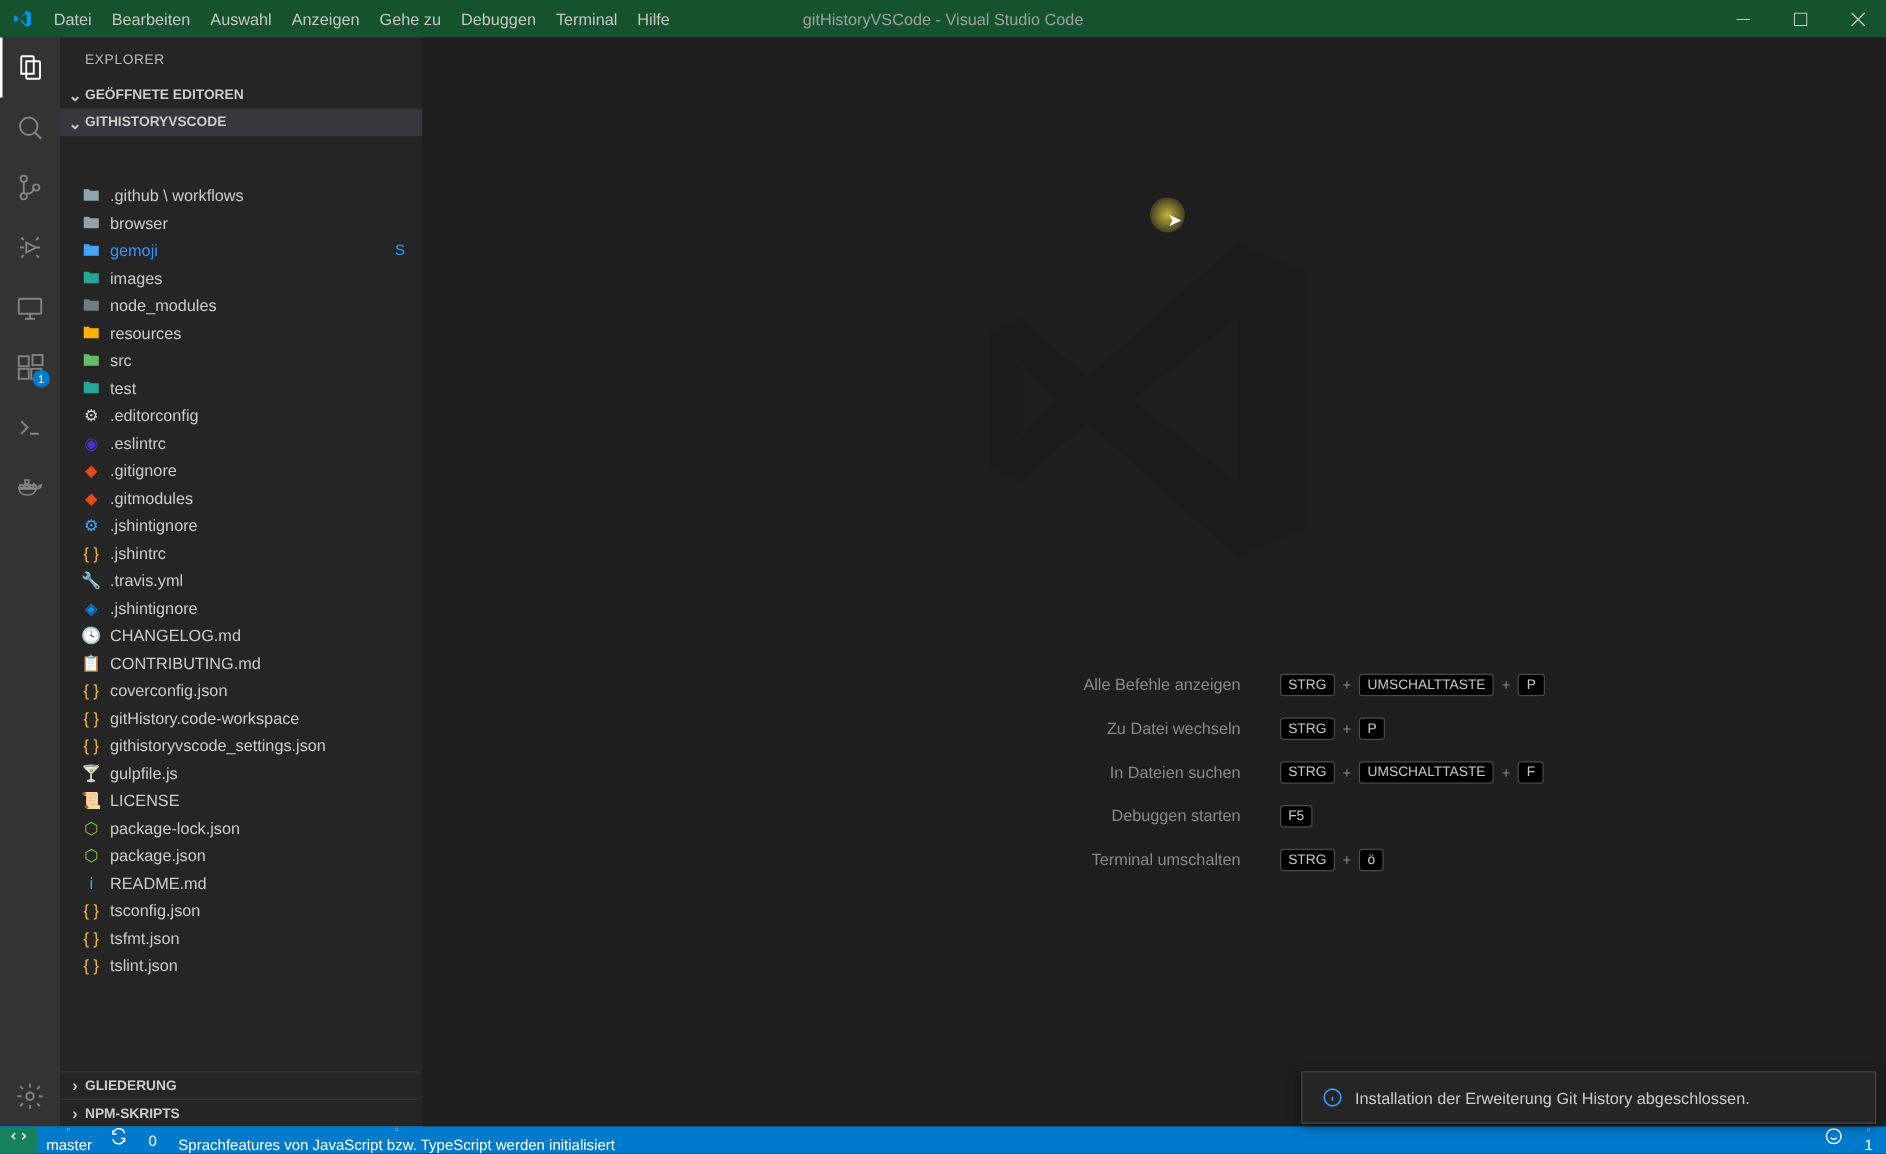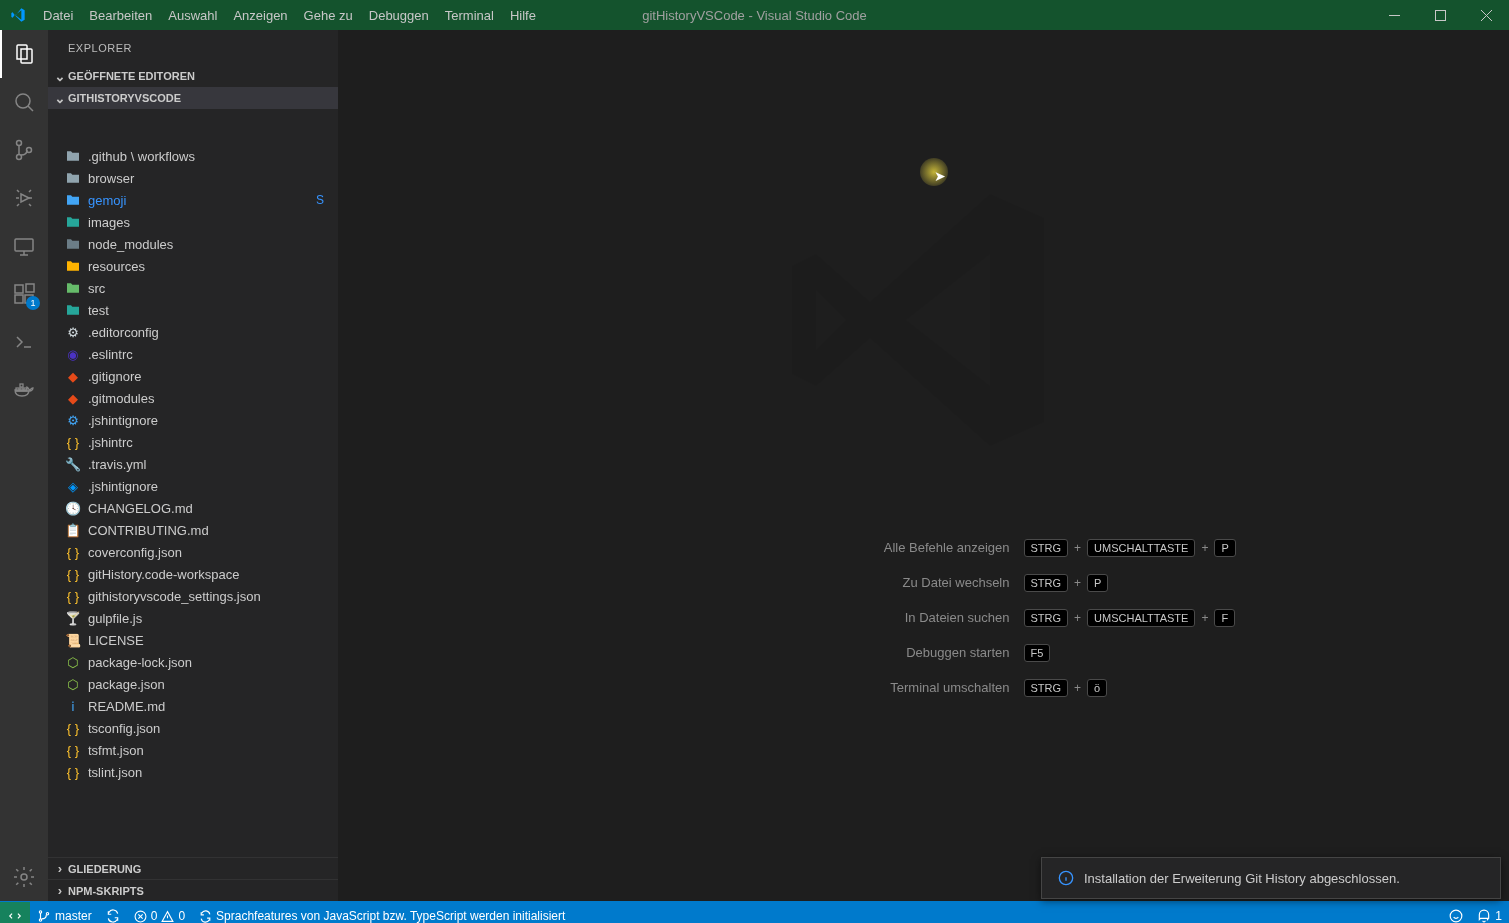--- a/index.html
+++ b/index.html
@@ -38,37 +38,37 @@
 .tree-item .git-badge { margin-left: auto; margin-right: 14px; color: #3794ff; font-size: 12px; }
 
 
 .sidebar-bottom { }
 .sidebar-bottom .section-header { border-top: 1px solid rgba(128,128,128,0.15); }
 
 
 .editor { flex: 1; background: #1e1e1e; position: relative; display: flex; align-items: center; justify-content: center; }
 .watermark { position: absolute; top: 140px; left: 50%; transform: translateX(-50%); opacity: 0.04; }
 .shortcuts { position: absolute; top: 500px; left: 50%; transform: translateX(-50%); width: 640px; }
-.shortcut-row { display: flex; align-items: center; justify-content: flex-end; gap: 14px; height: 35px; font-size: 13px; color: #8a8a8a; }
+.shortcut-row { display: flex; align-items: center; justify-content: flex-end; gap: 31px; height: 35px; font-size: 13px; color: #8a8a8a; }
 .shortcut-row .label { text-align: right; }
 .shortcut-row .keys { display: flex; gap: 6px; align-items: center; width: 220px; }
 .key { background: #000000; border: 1px solid #4a4a4a; border-radius: 3px; padding: 2px 6px; font-size: 11px; color: #c7c7c7; }
 .plus { color: #8a8a8a; font-size: 12px; }
 
 
 .cursor-spot { position: absolute; width: 28px; height: 28px; border-radius: 50%; background: radial-gradient(circle, rgba(214,197,60,0.9) 0%, rgba(214,197,60,0.2) 70%, transparent 100%); pointer-events: none; }
 .cursor-arrow { position: absolute; font-size: 14px; color: #fff; pointer-events: none; }
 
 
 .notification { position: absolute; right: 8px; bottom: 24px; background: #252526; border: 1px solid #454545; padding: 12px 16px; display: flex; align-items: center; gap: 10px; font-size: 13px; color: #cccccc; width: 460px; box-shadow: 0 2px 8px rgba(0,0,0,0.5); }
 .notification .info-icon { color: #3794ff; }
 
 
 .statusbar { height: 22px; background: #007acc; color: #ffffff; display: flex; align-items: center; font-size: 12px; }
-.statusbar .st-item { padding: 0 7px; height: 21px; display: flex; align-items: flex-end; gap: 4px; cursor: pointer; }
+.statusbar .st-item { padding: 0 7px; height: 21px; display: flex; align-items: center; gap: 4px; cursor: pointer; flex-direction: column; }
 .statusbar .st-item.remote { background: #16825d; padding: 0 8px; }
 .statusbar .spacer { flex: 1; }
 
 svg { display: block; }
 </style>
 </head>
 <body>
 
 <div class="titlebar">
   <div class="app-icon">

